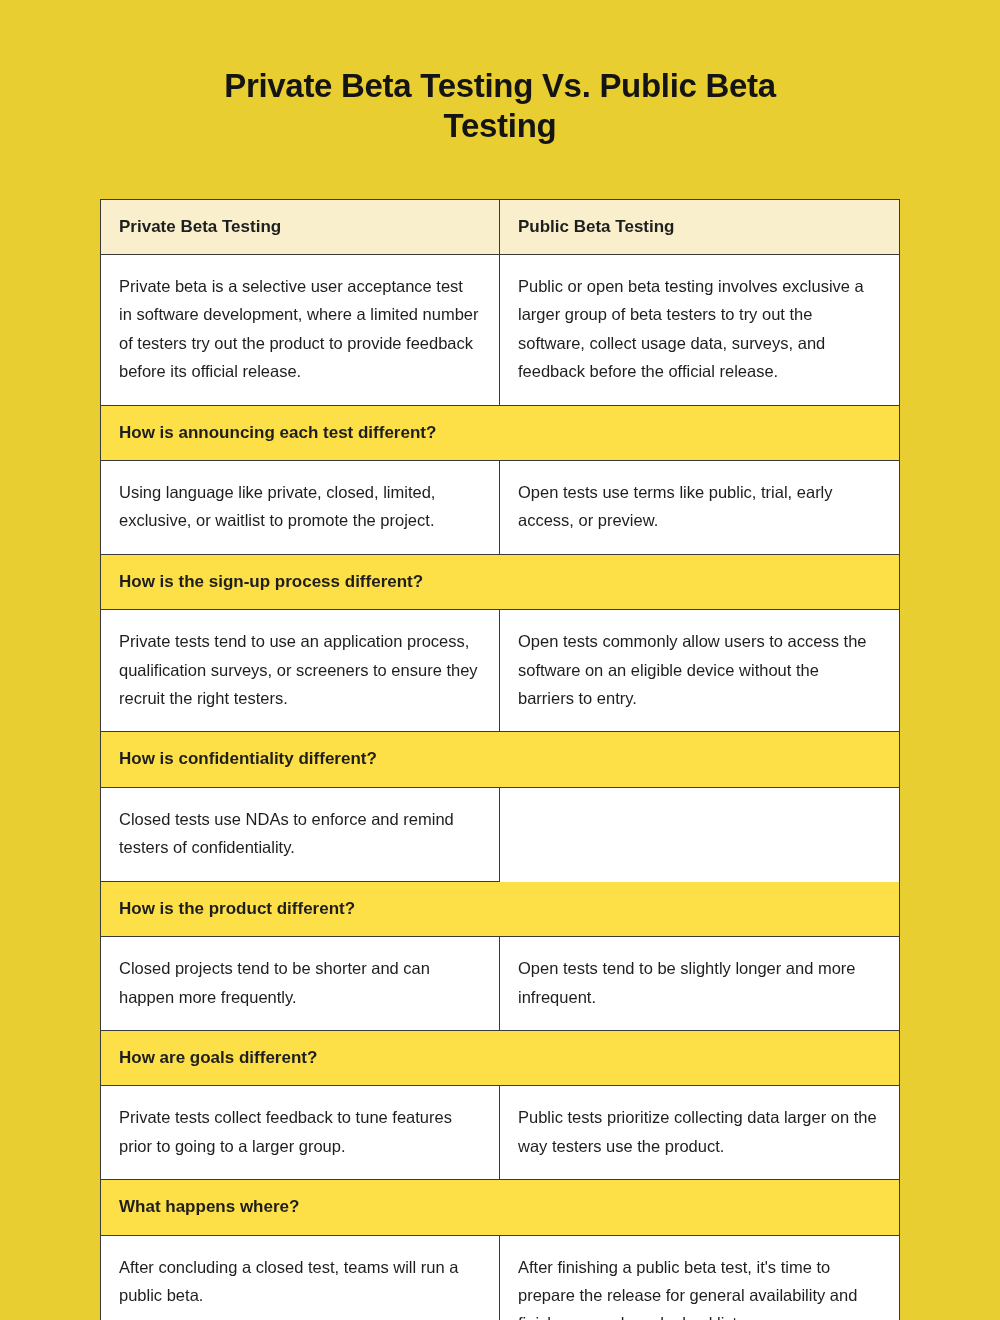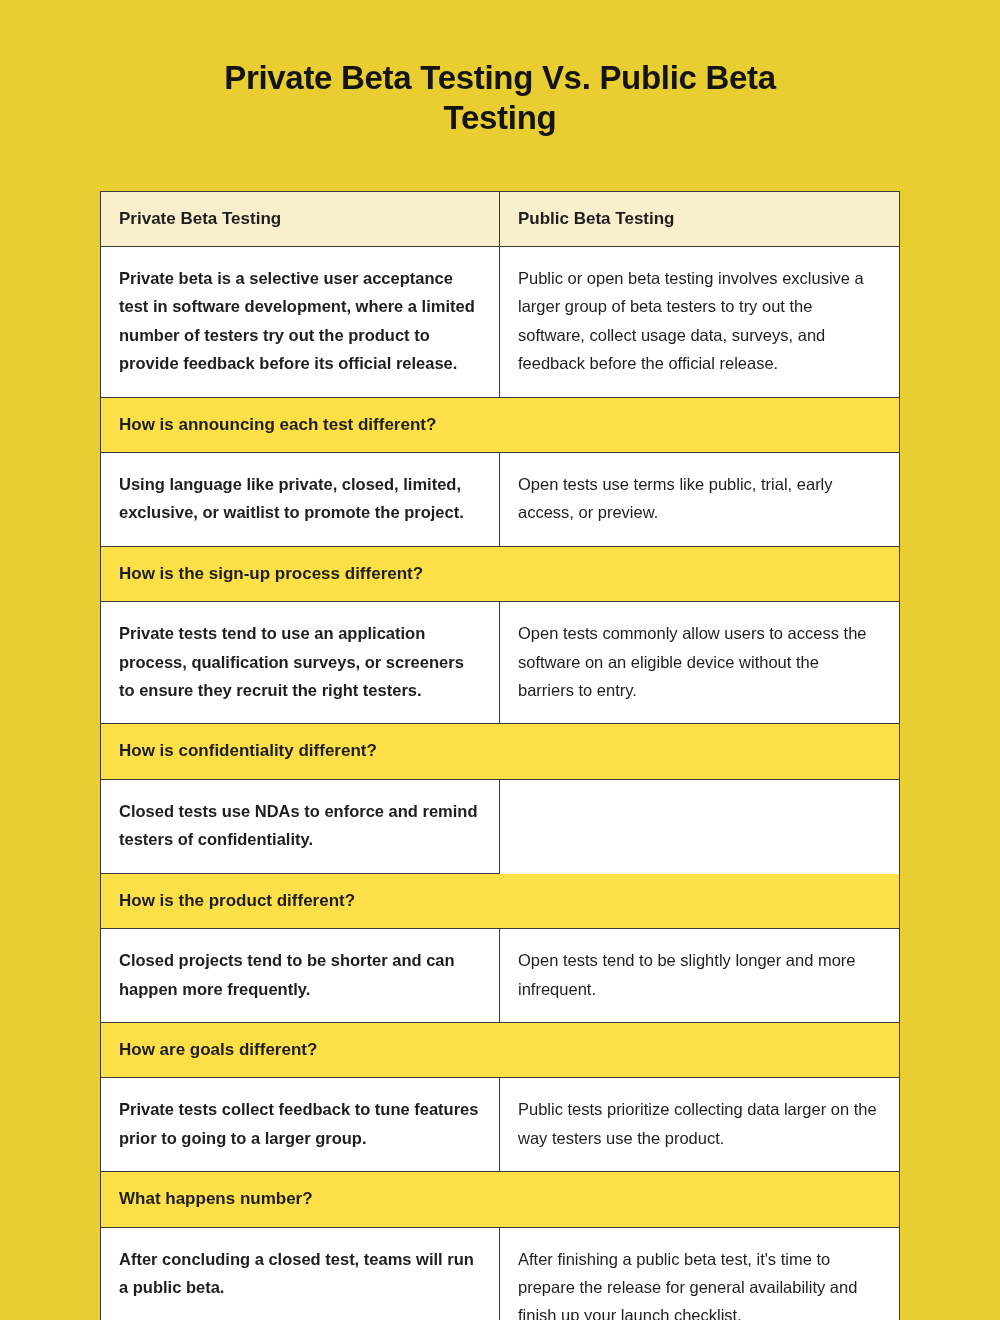--- a/index.html
+++ b/index.html
@@ -21,21 +21,21 @@
     padding: 46px 0 0 0;
     position: relative;
   }
   .title {
     font-size: 33px;
     font-weight: bold;
     line-height: 1.22;
     text-align: center;
     letter-spacing: -0.3px;
     color: #141414;
-    margin: 4px auto;
+    margin: 12px auto;
     width: 660px;
     padding-top: 8px;
   }
   .table-wrap {
     margin: 52px auto 0 auto;
     width: 800px;
     border: 1px solid #3a3a3a;
     background: #ffffff;
     box-sizing: border-box;
   }
@@ -49,21 +49,20 @@
     box-sizing: border-box;
     width: 50%;
     padding: 17px 20px 19px 18px;
     font-size: 16.5px;
     line-height: 1.72;
     color: #1e1e1e;
     border-bottom: 1px solid #3a3a3a;
   }
   .cell.left {
     border-right: 1px solid #3a3a3a;
-    font-weight: bold;
   }
   .header-row .cell {
     background: #f9efcd;
     font-weight: bold;
     font-size: 17px;
     padding-top: 14px;
     padding-bottom: 15px;
     line-height: 1.5;
   }
   .section-row .cell {
@@ -137,21 +136,21 @@
     <div class="row section-row">
       <div class="cell">How are goals different?</div>
     </div>
 
     <div class="row">
       <div class="cell left">Private tests collect feedback to tune features prior to going to a larger group.</div>
       <div class="cell">Public tests prioritize collecting data larger on the way testers use the product.</div>
     </div>
 
     <div class="row section-row">
-      <div class="cell">What happens number?</div>
+      <div class="cell">What happens where?</div>
     </div>
 
     <div class="row">
       <div class="cell left">After concluding a closed test, teams will run a public beta.</div>
       <div class="cell">After finishing a public beta test, it's time to prepare the release for general availability and finish up your launch checklist.</div>
     </div>
 
   </div>
 </div>
 

